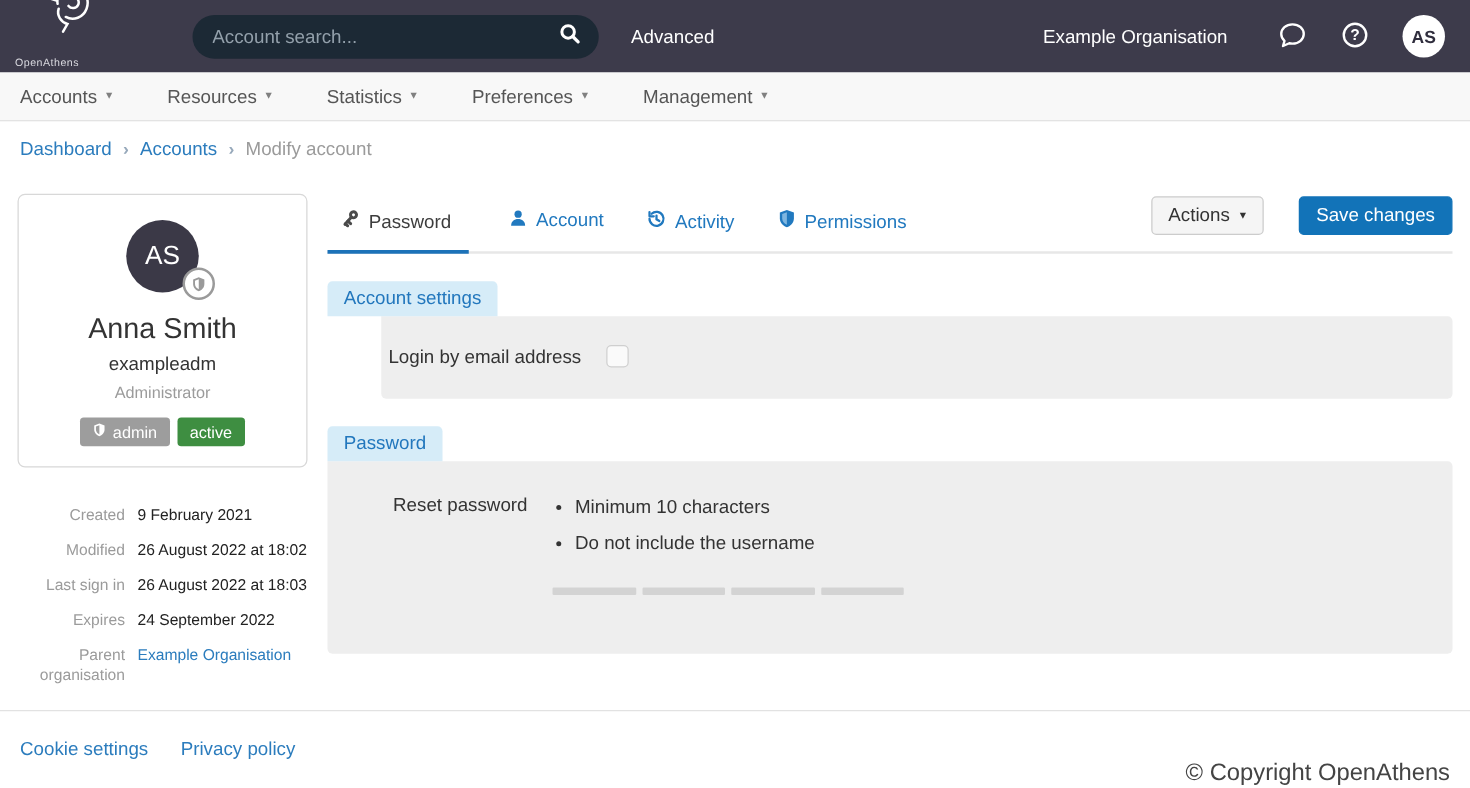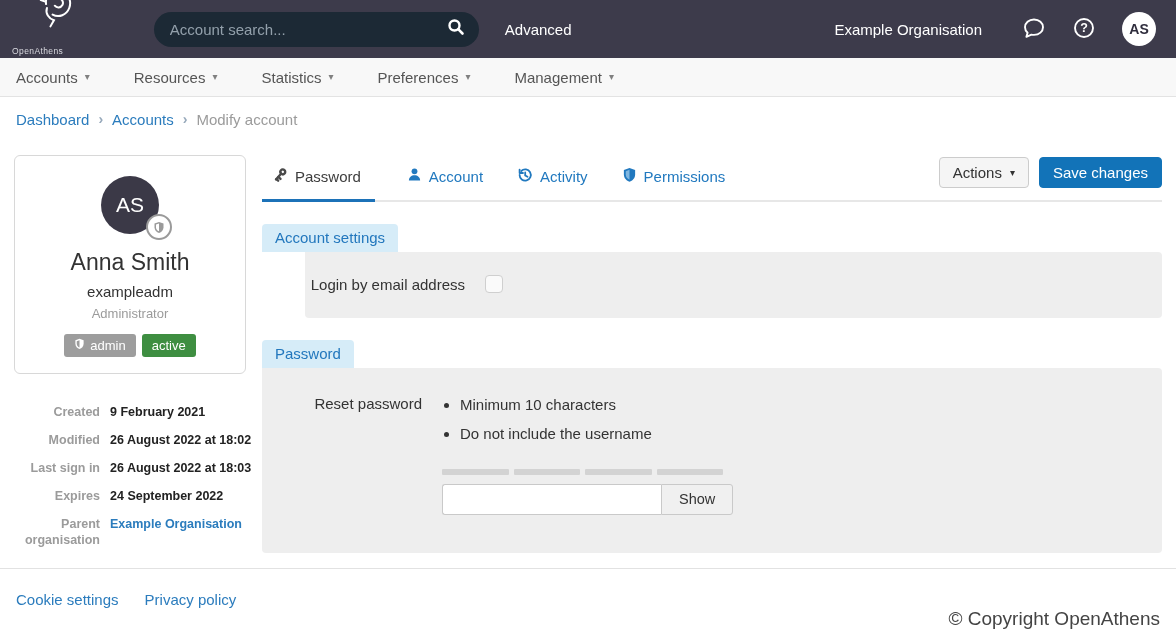--- a/index.html
+++ b/index.html
@@ -81,21 +81,21 @@
   .profile-role { font-size:13px; color:#9b9b9b; margin-top:6px; }
   .badge-row { margin-top:13px; display:flex; justify-content:center; gap:6px; }
   .badge {
     display:inline-flex; align-items:center; gap:5px; color:#fff;
     font-size:13px; padding:4px 10px; border-radius:3px;
   }
   .badge-admin { background:#9d9d9d; }
   .badge-active { background:#3e8e41; }
 
   .details { margin-top:30px; }
-  .detail-row { display:flex; margin-bottom:11px;font-weight:bold; }
+  .detail-row { display:flex; margin-bottom:11px; }
   .detail-label {
     width:96px; flex:0 0 96px; text-align:right; color:#9b9b9b;
     font-size:12.5px; padding-right:10px; line-height:1.35;
   }
   .detail-value { font-size:12.5px; color:#222; white-space:nowrap; line-height:1.35; }
   .detail-value a { color:#2b7cbd; }
 
   .main-col { flex:1; margin-left:16px; }
 
   
@@ -108,20 +108,21 @@
     padding:10px 2px 13px; margin-right:30px; cursor:pointer;
     border-bottom:3px solid transparent; margin-bottom:-2.5px;
     color:#2179bf; background:none; border-top:none; border-left:none; border-right:none;
     font-family:"Liberation Sans", sans-serif;
   }
   .tab.active { color:#3d3d3d; border-bottom-color:#1c72b8; padding-left:10px; padding-right:14px; }
   .toolbar { margin-left:auto; display:flex; gap:10px; padding-bottom:10px; }
   .btn {
     font-size:15px; border-radius:4px; cursor:pointer; height:31px;
     font-family:"Liberation Sans", sans-serif;
+    margin-left:18px;
   }
   .btn-default {
     background:#f5f5f5; border:1px solid #cccccc; color:#333;
     padding:0 13px; display:flex; align-items:center; gap:8px;
   }
   .btn-primary { background:#1273b8; border:1px solid #1273b8; color:#fff; padding:0 13px; }
 
   
   .panel { margin-top:22px; }
   .panel-tab {
@@ -393,24 +394,20 @@
             <ul class="rules">
               <li>Minimum 10 characters</li>
               <li>Do not include the username</li>
             </ul>
             <div class="meter">
               <div class="meter-seg"></div>
               <div class="meter-seg"></div>
               <div class="meter-seg"></div>
               <div class="meter-seg"></div>
             </div>
-            <div class="pw-input-row">
-              <input type="password" class="pw-input" value="" style="">
-              <button class="show-btn">Show</button>
-            </div>
           </div>
         </div>
       </div>
     </section>
   </main>
 </div>
 
 <footer class="footer">
   <a href="#">Cookie settings</a>
   <a href="#">Privacy policy</a>

